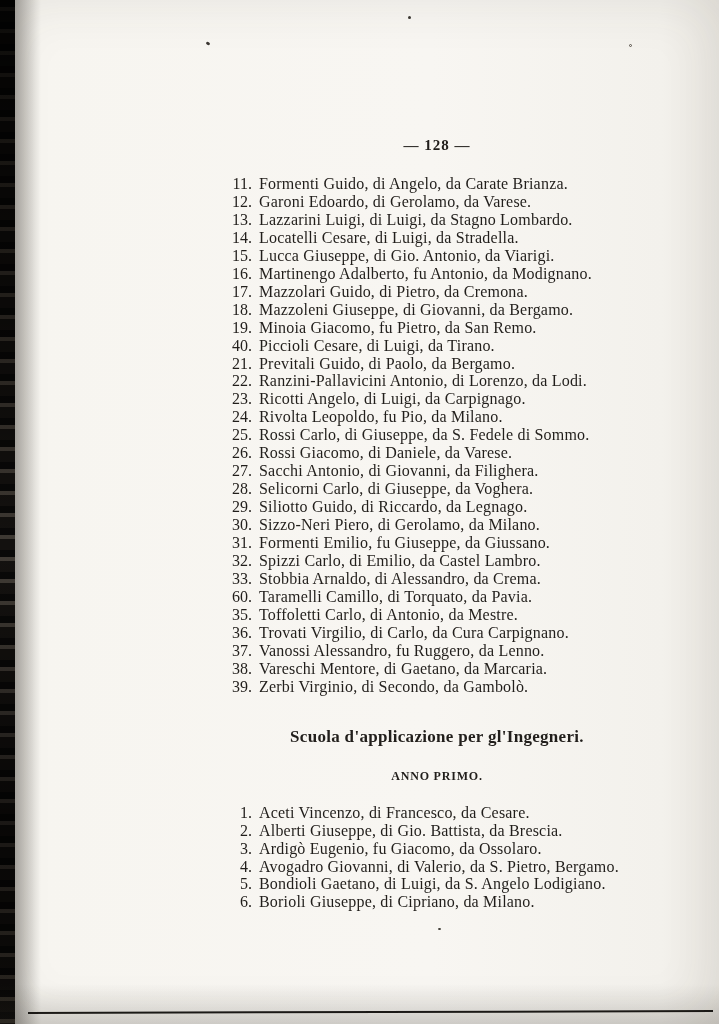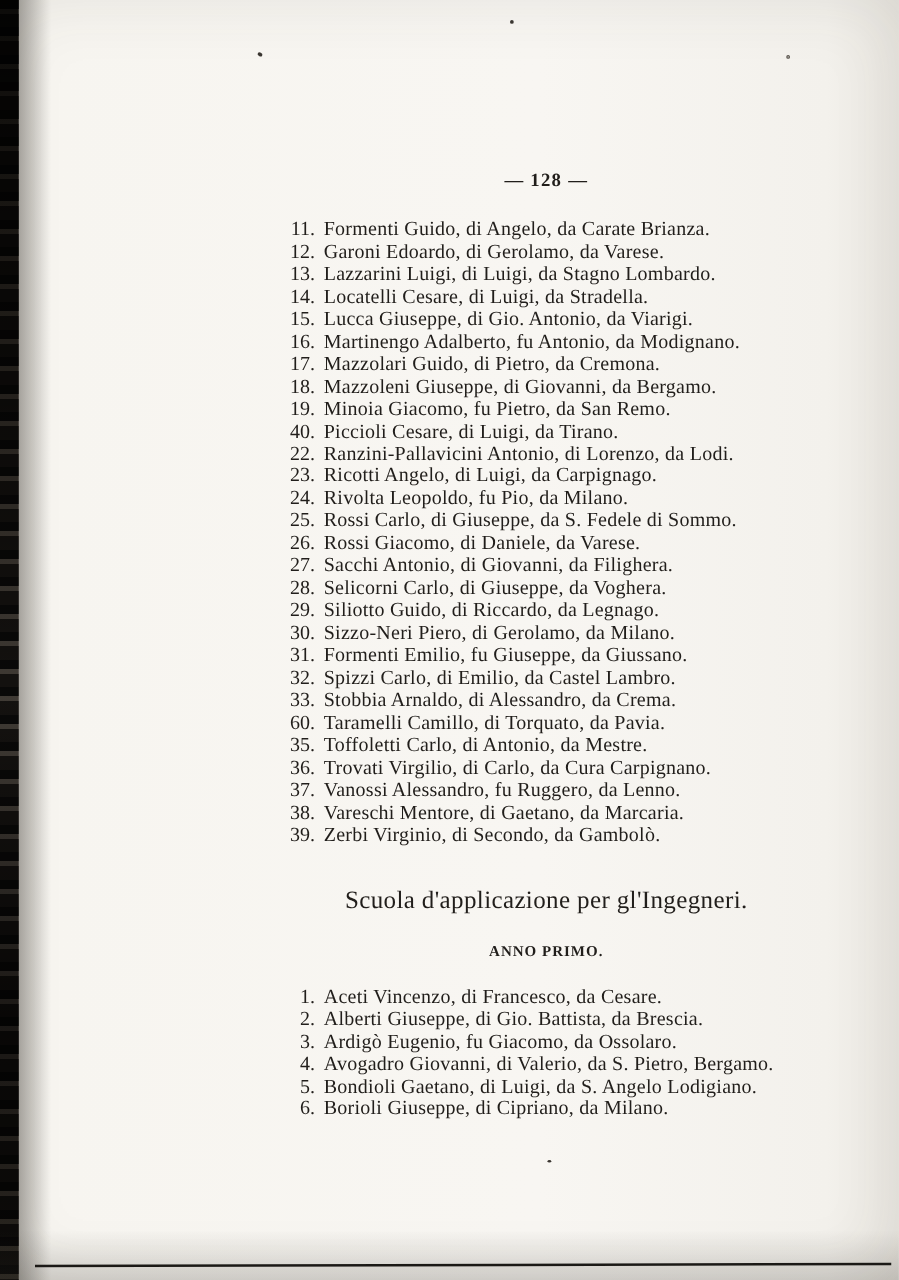--- a/index.html
+++ b/index.html
@@ -68,22 +68,22 @@
     text-align: right;
     margin-right: 7px;
   }
   .entry .txt {
     flex: 1;
     letter-spacing: 0.2px;
   }
   .section-title {
     margin: 31px 0 0 0;
     text-align: center;
-    font-size: 20px;
-    font-weight: normal;
+    font-size: 17px;
+    font-weight: bold;
     letter-spacing: 0.3px;
   }
   .section-subtitle {
     margin: 22px 0 0 0;
     text-align: center;
     font-size: 12px;
     font-weight: bold;
     letter-spacing: 0.8px;
   }
   ol.student-list.lower { margin-top: 20px; }
@@ -164,20 +164,24 @@
         <li class="entry">
           <span class="num">19.</span>
           <span class="txt">Minoia Giacomo, fu Pietro, da San Remo.</span>
         </li>
 
         <li class="entry">
           <span class="num">40.</span>
           <span class="txt">Piccioli Cesare, di Luigi, da Tirano.</span>
         </li>
 
+        <li class="entry">
+          <span class="num">21.</span>
+          <span class="txt">Previtali Guido, di Paolo, da Bergamo.</span>
+        </li>
 
         <li class="entry">
           <span class="num">22.</span>
           <span class="txt">Ranzini-Pallavicini Antonio, di Lorenzo, da Lodi.</span>
         </li>
 
         <li class="entry">
           <span class="num">23.</span>
           <span class="txt">Ricotti Angelo, di Luigi, da Carpignago.</span>
         </li>

